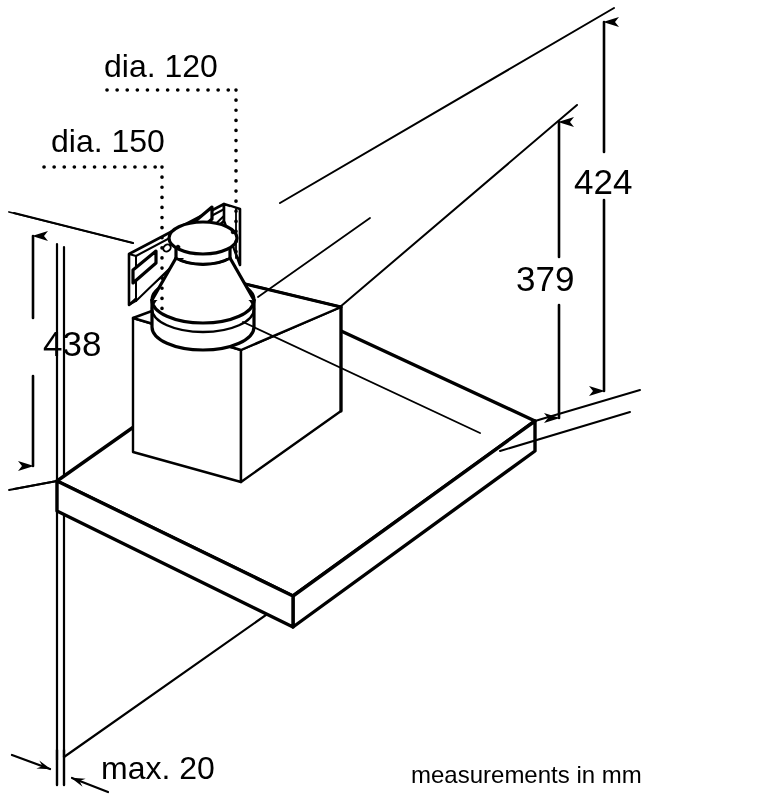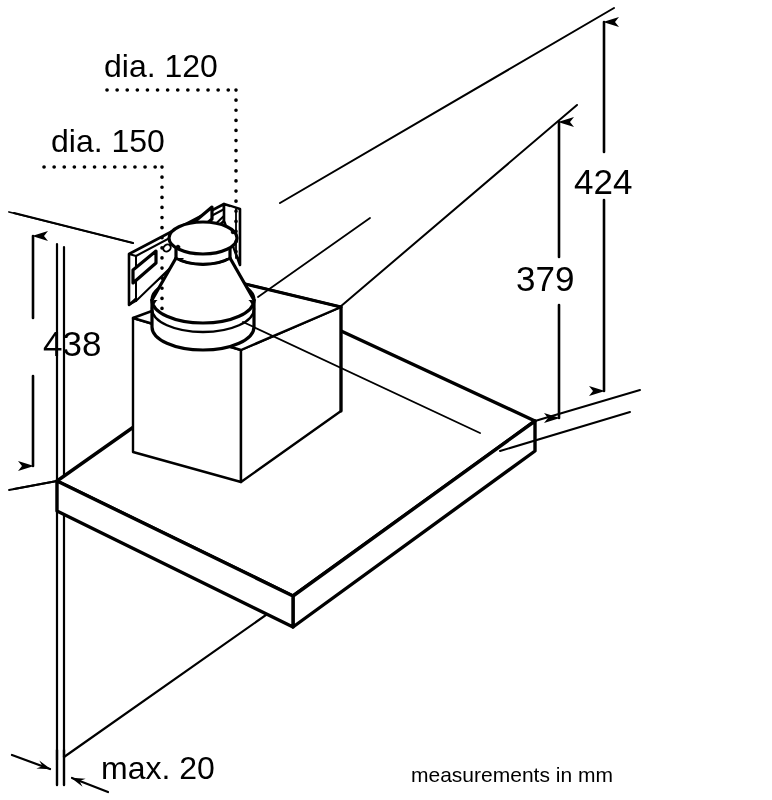--- a/index.html
+++ b/index.html
@@ -5,21 +5,21 @@
   html,body{margin:0;padding:0;background:#ffffff;}
   body{width:772px;height:800px;overflow:hidden;
        font-family:"Liberation Sans",sans-serif;color:#000;}
   #sheet{position:relative;width:772px;height:800px;background:#fff;}
   #drawing{position:absolute;left:0;top:0;width:772px;height:800px;}
   .lbl{position:absolute;white-space:nowrap;color:#000;
        font-family:"Liberation Sans",sans-serif;font-weight:400;
        letter-spacing:0px;}
   .dim-txt{font-size:35px;line-height:35px;}
   .dia-txt{font-size:32px;line-height:32px;}
-  .note-txt{font-size:21px;line-height:29px;}
+  .note-txt{font-size:24px;line-height:29px;}
   #t-dia120{left:104px;top:50px;}
   #t-dia150{left:51px;top:125px;}
   #t-438{left:6px;top:326px;margin-left:37px;}
   #t-424{left:574px;top:156px;margin-top:8px;}
   #t-379{left:516px;top:261px;}
   #t-max20{left:101px;top:752px;}
   #t-units{left:411px;top:760px;}
 </style>
 </head>
 <body>

